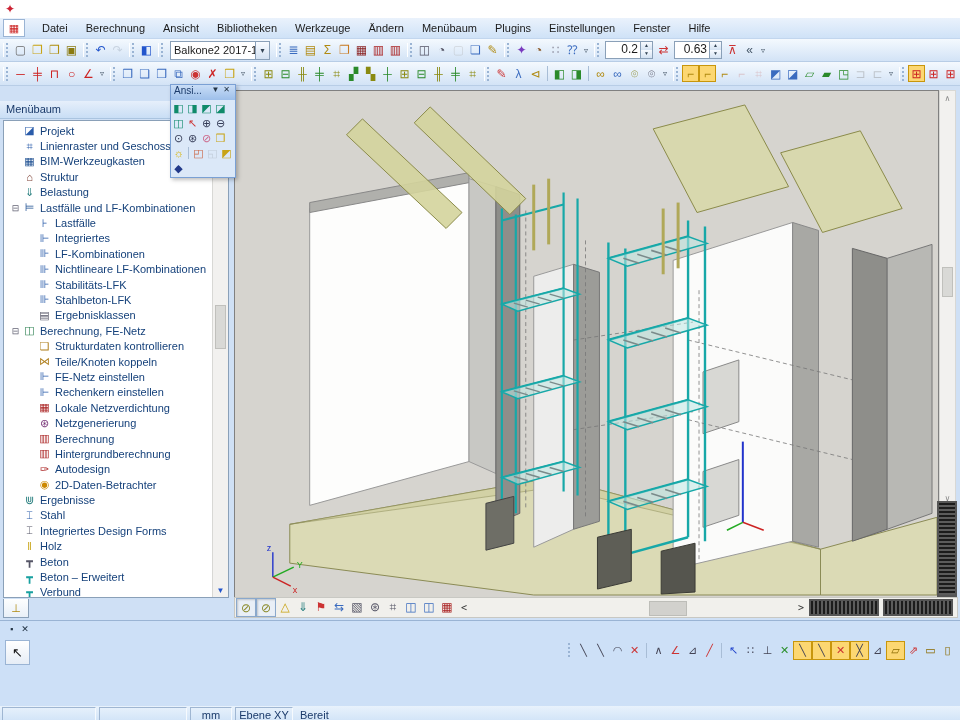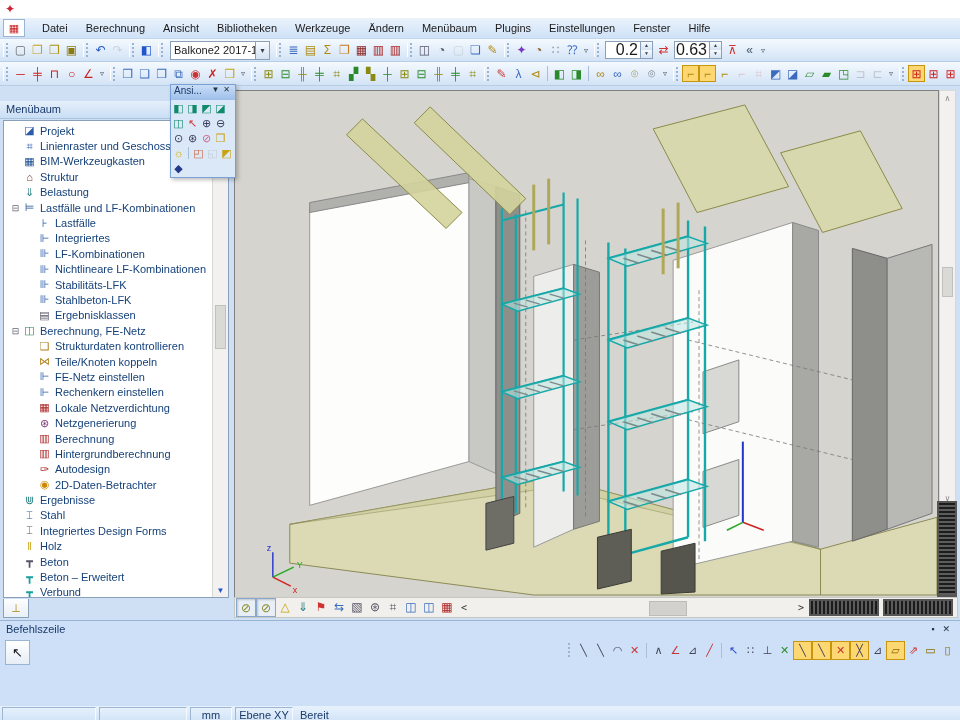--- a/index.html
+++ b/index.html
@@ -25,21 +25,21 @@
   .tb-icon.hl{background:#fcd772;border:1px solid #c8960c;width:15px;height:15px}
   .tb-icon.pr{background:#e9eff7;border:1px solid #8aa8cc;box-shadow:inset 1px 1px 2px rgba(0,0,0,.18);width:15px;height:15px}
   .tb-icon.dim{opacity:.4}
   .tb-vsep{width:1px;height:15px;background:#a8bdd6;margin:0 3px;flex:none}
   .tb-drop{font-size:8px;color:#456;padding:0 3px}
   .tb-combo{display:flex;align-items:center;background:#fff;border:1px solid #8aa0b8;height:17px;width:98px;margin:0 3px}
   .cmb-txt{flex:1;padding:0 3px;white-space:nowrap;overflow:hidden;font-size:11px}
   .cmb-arr{width:13px;height:100%;border-left:1px solid #8aa0b8;background:linear-gradient(#f8fbff,#d4e2f2);
            display:flex;align-items:center;justify-content:center;font-size:8px;color:#345}
   .tb-spin{display:flex;background:#fff;border:1px solid #8aa0b8;height:16px;width:46px;margin:0 2px}
-  .spin-val{flex:1;text-align:right;padding-right:2px;font-size:16px;line-height:15px}
+  .spin-val{flex:1;text-align:right;padding-right:2px;font-size:12px;line-height:15px}
   .spin-ud{width:11px;display:flex;flex-direction:column;border-left:1px solid #8aa0b8}
   .spin-ud span{flex:1;font-size:5px;line-height:6px;text-align:center;background:linear-gradient(#f8fbff,#d4e2f2);color:#345}
   
   .main{display:flex;height:534px;position:relative}
   .left-panel{width:232px;flex:none;display:flex;flex-direction:column;background:#cfe0f5;position:relative}
   .panel-spacer{height:15px}
   .panel-header{height:17px;line-height:17px;padding:0 6px;color:#1a3a6a;background:linear-gradient(#e6effb,#c9def5);
                 border-bottom:1px solid #aac4e0}
   .tree-box{flex:1;margin:1px 3px 0 3px;background:#fff;border:1px solid #8aa0b8;overflow:hidden;display:flex}
   .tree-list{flex:1;padding-top:2px;overflow:hidden}
@@ -611,21 +611,20 @@
         </span>
       <span class="vp-nav">&gt;</span>
       <span class="vp-rot-h"></span>
       <span class="vp-rot-h"></span>
     </div>
   </div>
 </div>
 
 <div class="cmdpanel">
   <div class="cmd-header">
-    <span class="ch-title">Befehlszeile</span>
     <span class="ch-btn">▪</span>
     <span class="ch-btn">✕</span>
   </div>
   <div class="cursor-btn">↖</div>
   <div class="cmd-tools">
       <span class="tb-icon" style="color: rgb(68, 68, 85);">╲</span>
       <span class="tb-icon" style="color: rgb(68, 68, 85);">╲</span>
       <span class="tb-icon" style="color: rgb(68, 68, 85);">◠</span>
       <span class="tb-icon" style="color: rgb(204, 51, 51);">✕</span>
       <span class="tb-vsep"></span>

